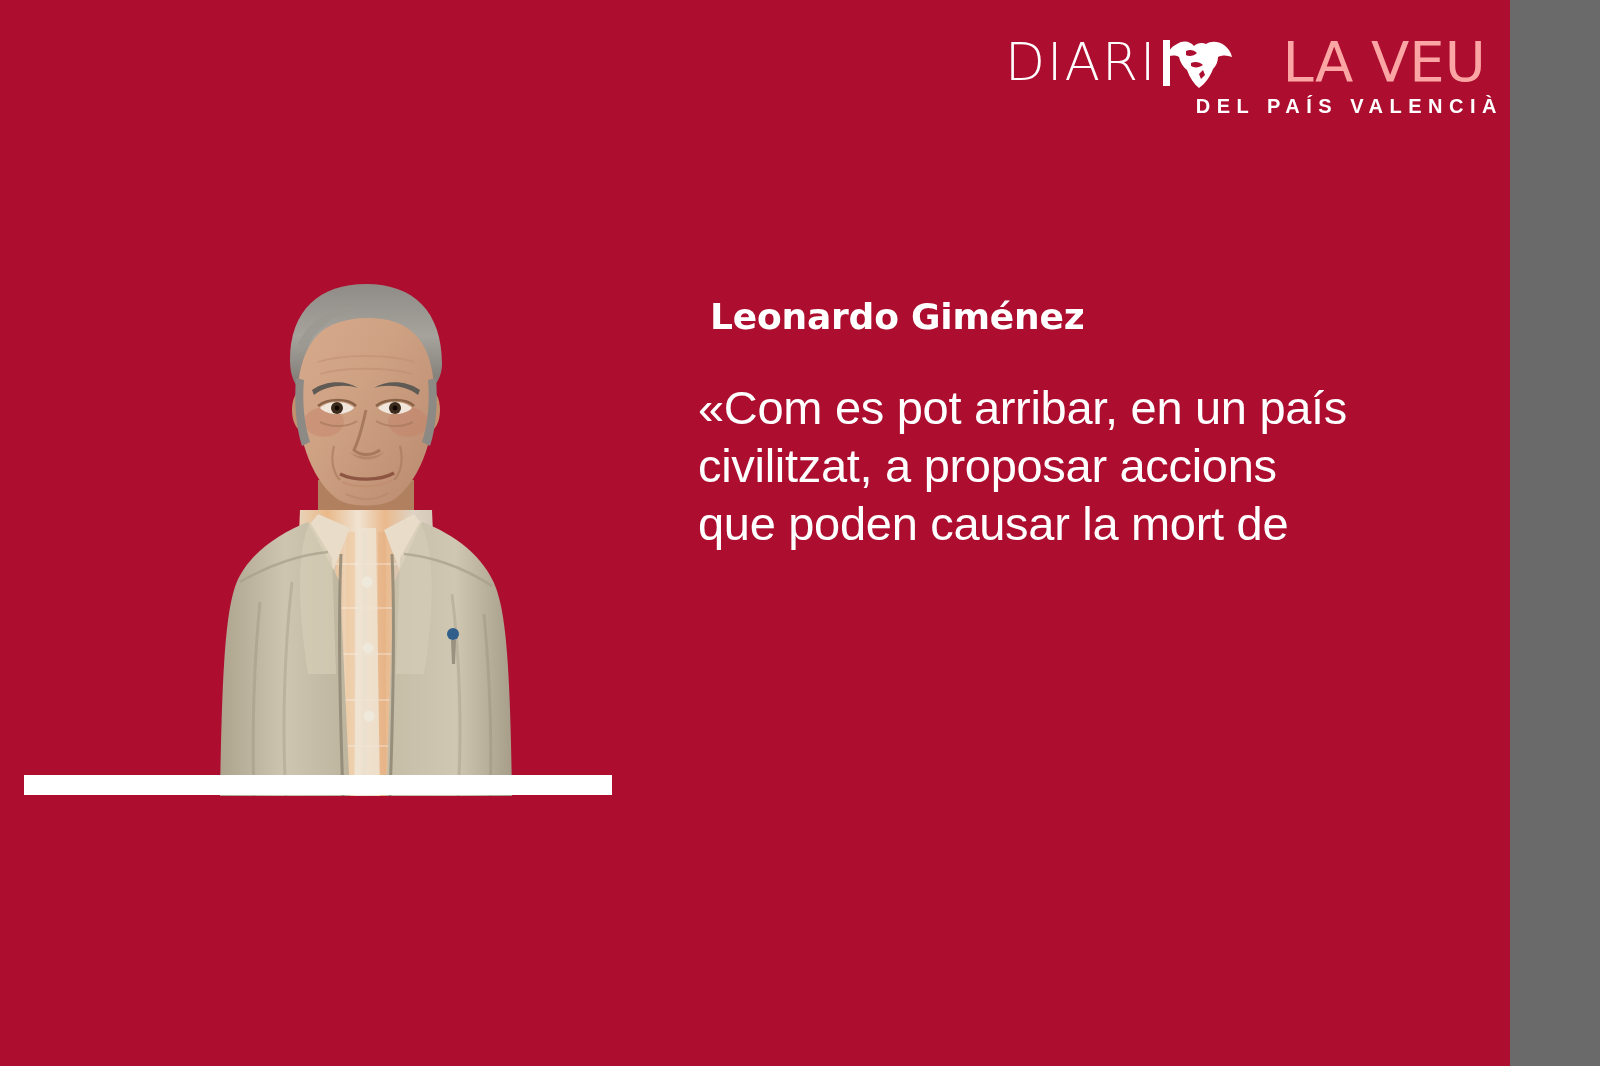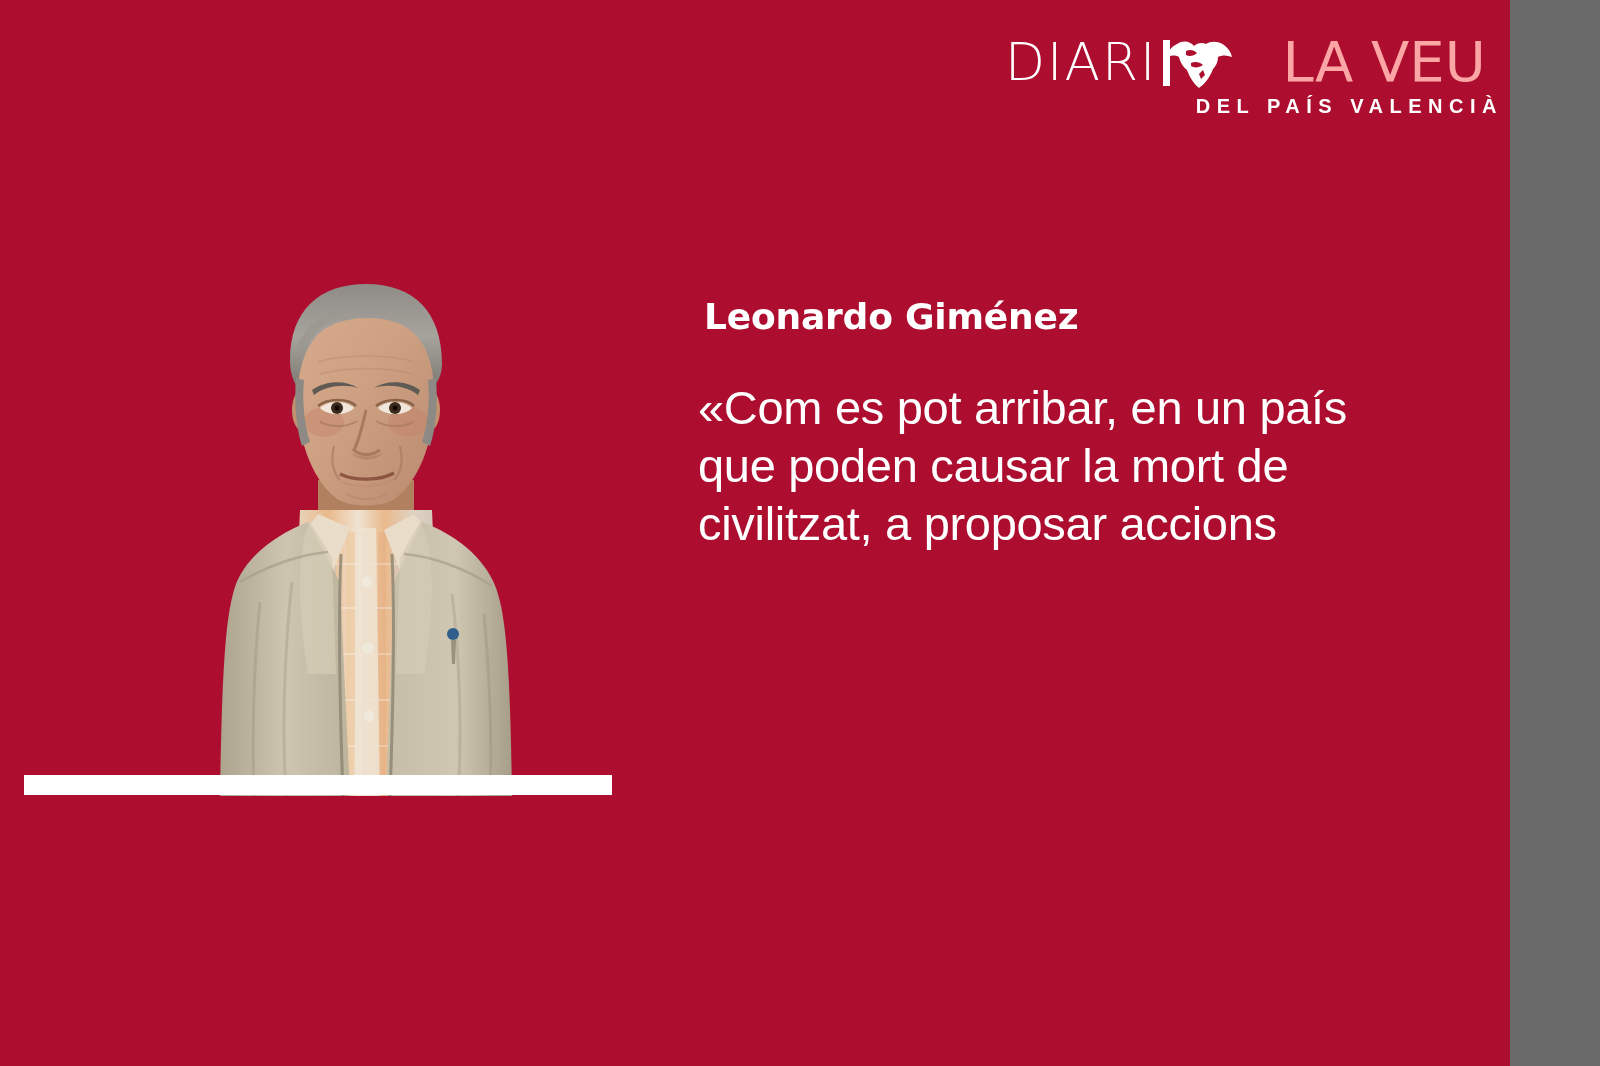--- a/index.html
+++ b/index.html
@@ -100,21 +100,21 @@
     top: 296px;
     width: 800px;
   }
   #author {
     font-family: "DejaVu Sans", sans-serif;
     font-weight: 700;
     font-size: 36px;
     color: #ffffff;
     line-height: 1.15;
     letter-spacing: -0.2px;
-    margin: 0 0 42px 10px;
+    margin: 0 0 42px 16px;
   }
   #quote {
     font-family: "Liberation Sans Narrow", "Liberation Sans", sans-serif;
     font-weight: 400;
     font-size: 47px;
     color: #ffffff;
     line-height: 1.23;
     letter-spacing: -0.3px;
     margin: 4px;
     width: 790px;
@@ -325,18 +325,18 @@
       </g>
     </svg>
   </div>
 
   <div id="rule"></div>
 
   <div id="textcol">
     <div id="author">Leonardo Giménez</div>
     <blockquote id="quote">
       <span class="qline">«Com es pot arribar, en un país</span>
+      <span class="qline">civilitzat, a proposar accions</span>
       <span class="qline">que poden causar la mort de</span>
-      <span class="qline">civilitzat, a proposar accions</span>
     </blockquote>
   </div>
 
 </div>
 
 </body></html>

